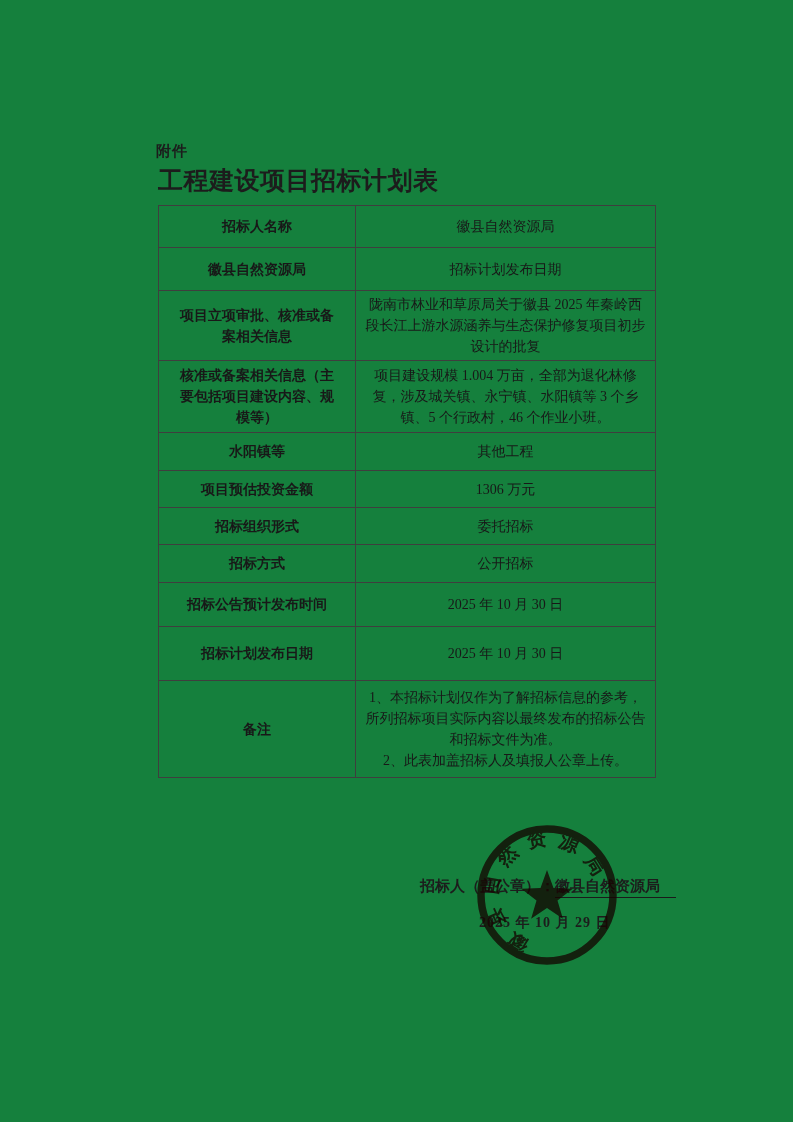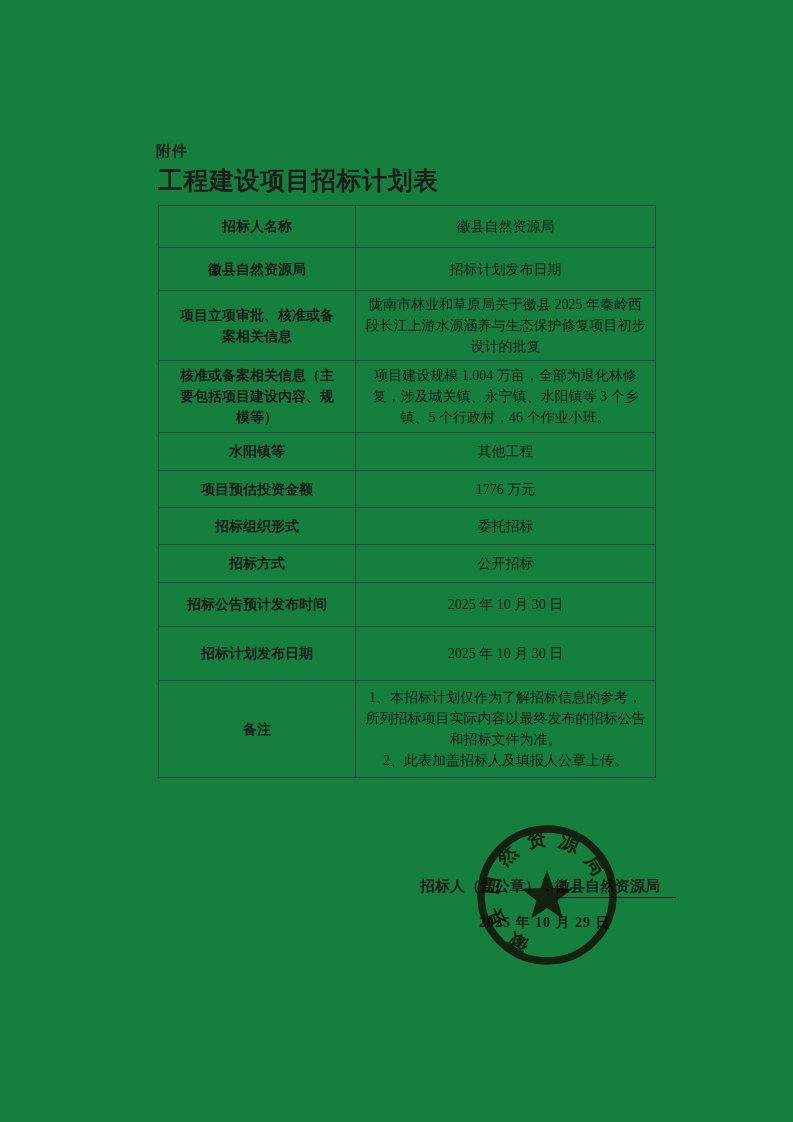--- a/index.html
+++ b/index.html
@@ -125,21 +125,21 @@
       <tr style="height:72px">
         <td class="label-cell">核准或备案相关信息（主要包括项目建设内容、规模等）</td>
         <td class="value-cell left">项目建设规模 1.004 万亩，全部为退化林修复，涉及城关镇、永宁镇、水阳镇等 3 个乡镇、5 个行政村，46 个作业小班。</td>
       </tr>
       <tr style="height:38px">
         <td class="label-cell">水阳镇等</td>
         <td class="value-cell">其他工程</td>
       </tr>
       <tr style="height:37px">
         <td class="label-cell">项目预估投资金额</td>
-        <td class="value-cell">1776 万元</td>
+        <td class="value-cell">1306 万元</td>
       </tr>
       <tr style="height:37px">
         <td class="label-cell">招标组织形式</td>
         <td class="value-cell">委托招标</td>
       </tr>
       <tr style="height:38px">
         <td class="label-cell">招标方式</td>
         <td class="value-cell">公开招标</td>
       </tr>
       <tr style="height:44px">

